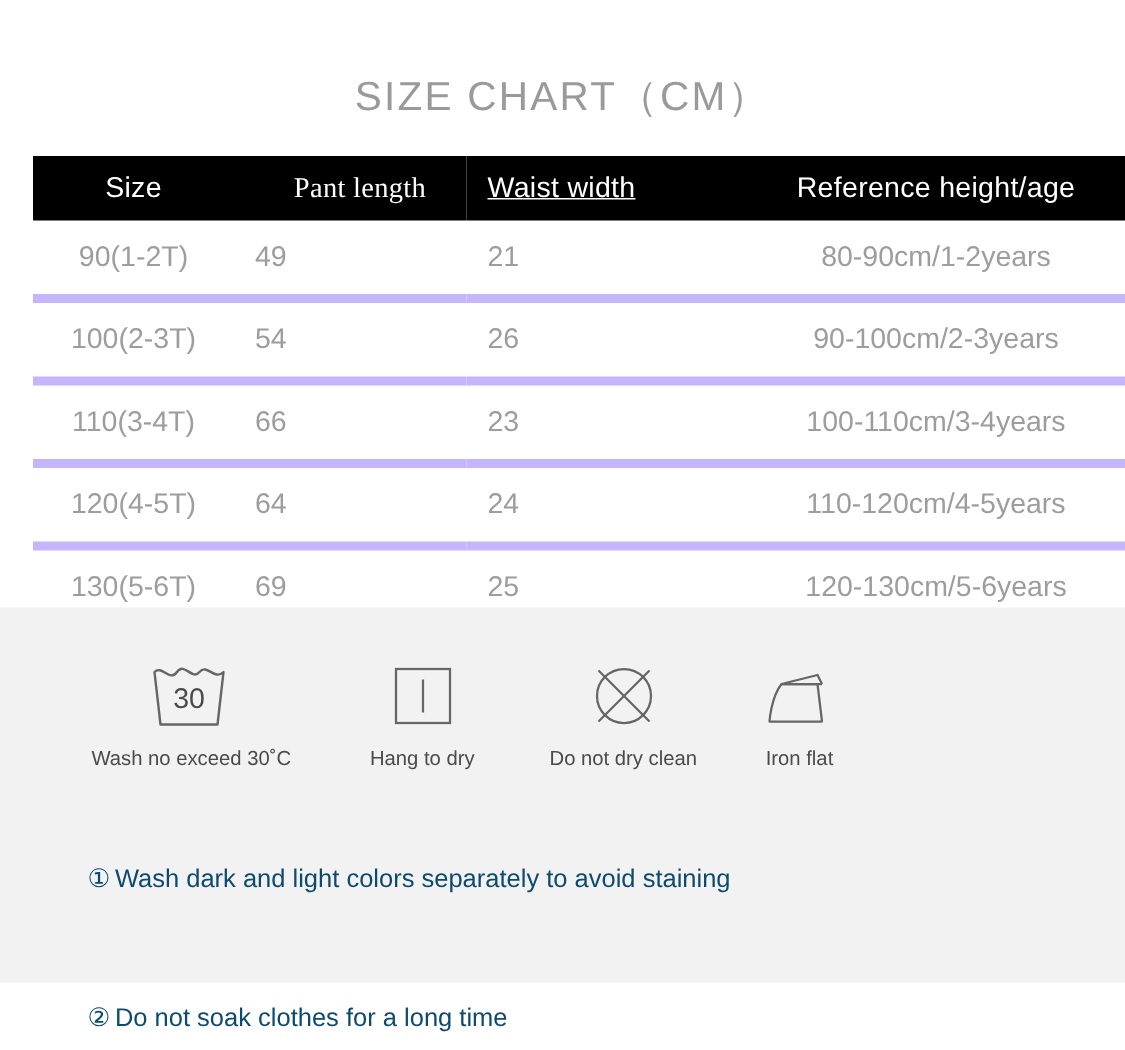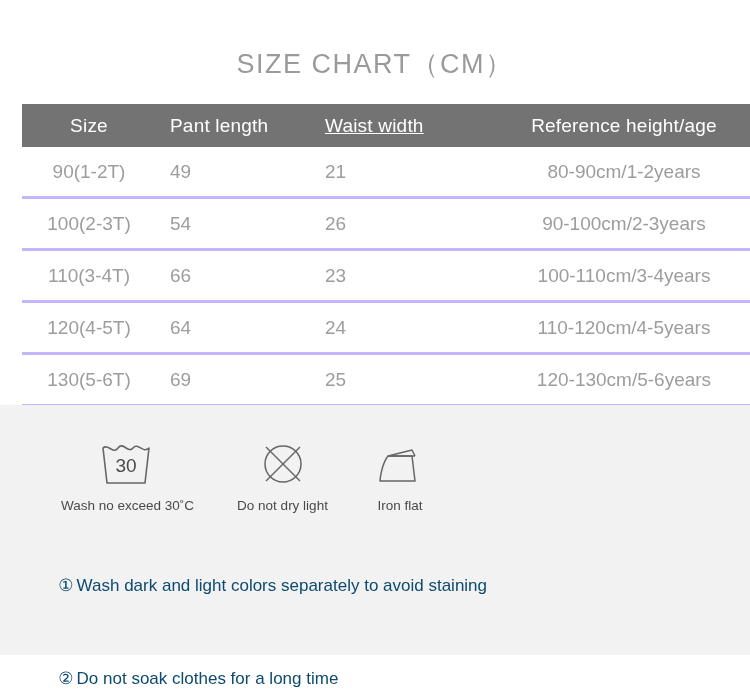--- a/index.html
+++ b/index.html
@@ -30,40 +30,40 @@
   .table-wrap {
     margin: 22px 22px 0 22px;
     width: 706px;
   }
   table.size-table {
     border-collapse: collapse;
     width: 706px;
     table-layout: fixed;
   }
   table.size-table thead th {
-    background: #737373;
+    background: #000000;
     color: #ffffff;
     font-weight: 400;
     font-size: 19px;
     height: 41px;
     vertical-align: middle;
     letter-spacing: 0.2px;
     margin-left: 26px;
   }
   table.size-table thead th.c0 { width: 132px; text-align: center; }
-  table.size-table thead th.c1 { width: 140px; text-align: left;  padding-left: 14px; }
+  table.size-table thead th.c1 { width: 140px; text-align: center;  padding-left: 14px; font-family: Liberation Serif, serif; }
   table.size-table thead th.c2 { width: 160px; text-align: left;  padding-left: 14px; text-decoration: underline; }
   table.size-table thead th.c3 { width: 274px; text-align: center; }
 
   table.size-table tbody td {
     font-size: 19px;
     color: #9d9d9d;
     height: 47px;
     vertical-align: middle;
-    border-bottom: 3px solid #c4b5fd;
+    border-bottom: 6px solid #c4b5fd;
     font-weight: 400;
     margin-top: 16px;
   }
   table.size-table tbody tr:first-child td { border-top: none; }
   table.size-table tbody td.c0 { text-align: center; }
   table.size-table tbody td.c1 { text-align: left; padding-left: 14px; }
   table.size-table tbody td.c2 { text-align: left; padding-left: 14px; }
   table.size-table tbody td.c3 { text-align: center; }
 
   .inch-note {
@@ -185,30 +185,39 @@
         <svg width="62" height="48" viewBox="0 0 62 48">
           <path d="M6 9 C11 4, 16 16, 21 9 C26 2, 31 15, 36 9 C41 3, 46 15, 52 9
                    L48 44 L10 44 Z" fill="none" stroke="#666666" stroke-width="1.6" stroke-linejoin="round"></path>
           <text x="29" y="33" font-family="'Liberation Sans', sans-serif" font-size="19" fill="#4a4a4a" text-anchor="middle">30</text>
         </svg>
       </div>
       <div class="icon-label">Wash no exceed 30˚C</div>
     </div>
 
 
+    <div class="icon-cell w3">
+      <div class="icon-glyph">
+        <svg width="50" height="48" viewBox="0 0 50 48">
+          <rect x="7" y="7" width="36" height="36" fill="none" stroke="#666666" stroke-width="1.5"></rect>
+          <line x1="25" y1="14" x2="25" y2="36" stroke="#666666" stroke-width="1.5"></line>
+        </svg>
+      </div>
+      <div class="icon-label">Hang to dry</div>
+    </div>
 
     <div class="icon-cell w4">
       <div class="icon-glyph">
         <svg width="52" height="48" viewBox="0 0 52 48">
           <circle cx="26" cy="25" r="18" fill="none" stroke="#666666" stroke-width="1.5"></circle>
           <line x1="9" y1="8" x2="43" y2="42" stroke="#666666" stroke-width="1.5"></line>
           <line x1="43" y1="8" x2="9" y2="42" stroke="#666666" stroke-width="1.5"></line>
         </svg>
       </div>
-      <div class="icon-label">Do not dry light</div>
+      <div class="icon-label">Do not dry clean</div>
     </div>
 
     <div class="icon-cell w5">
       <div class="icon-glyph">
         <svg width="56" height="48" viewBox="0 0 56 48">
           <path d="M16 17 C22 17, 38 17, 40 17 L43 42 L8 42 C8 42, 9 26, 16 17 Z" fill="none" stroke="#666666" stroke-width="1.5" stroke-linejoin="round"></path>
           <path d="M16 17 L43 17" stroke="#666666" stroke-width="1.5" fill="none"></path>
           <path d="M16 17 L40 11 L43 17" fill="none" stroke="#666666" stroke-width="1.5" stroke-linejoin="round"></path>
         </svg>
       </div>

